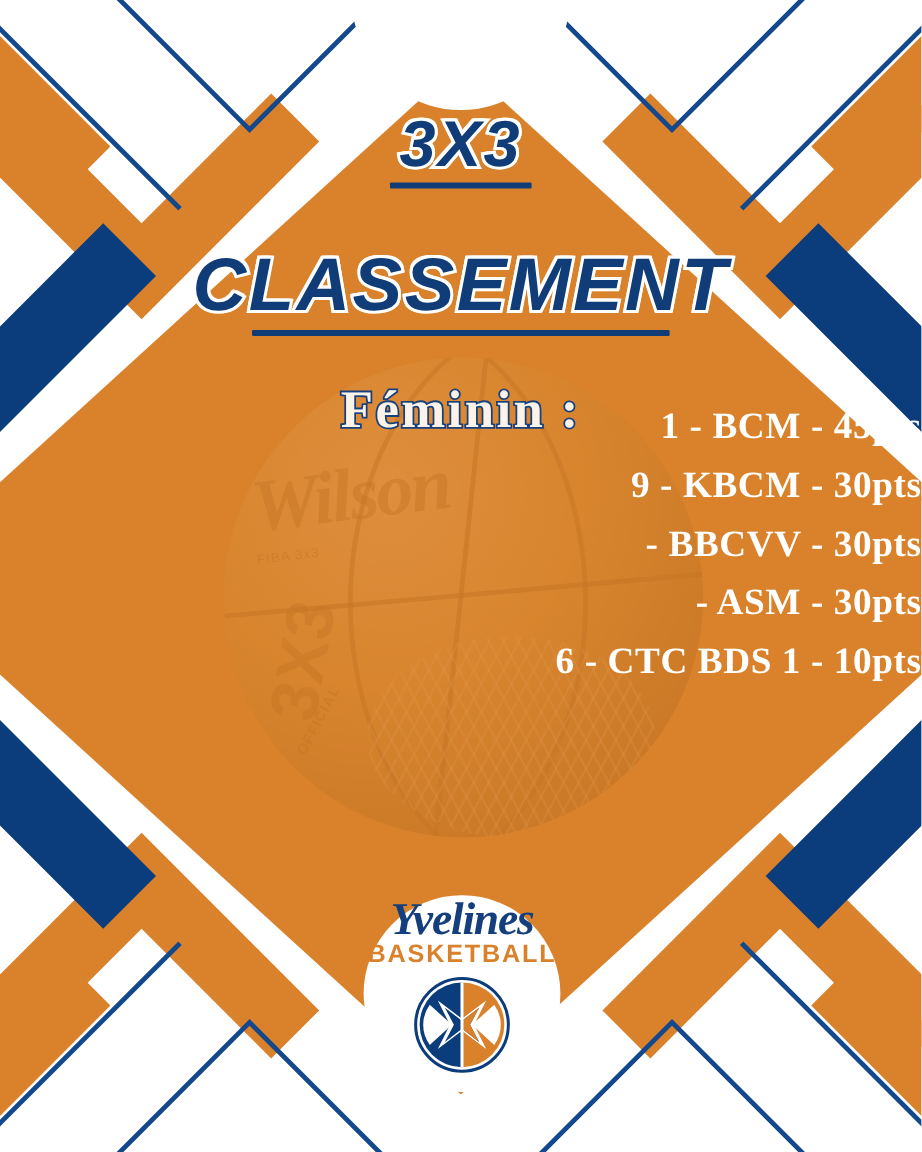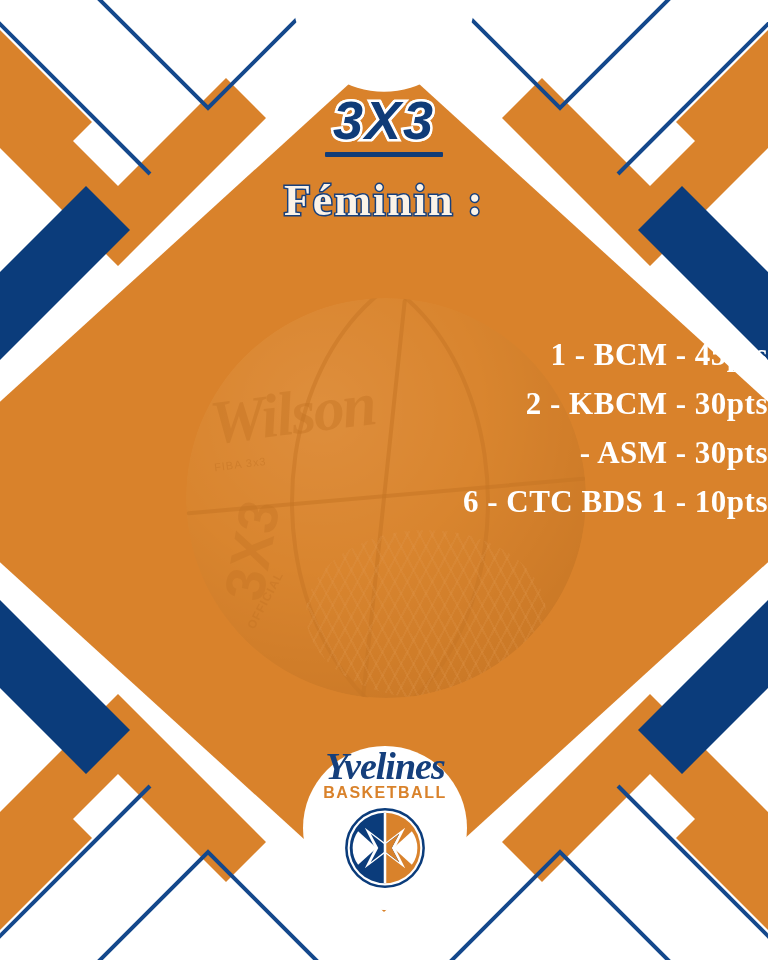--- a/index.html
+++ b/index.html
@@ -109,21 +109,21 @@
     -webkit-text-stroke:5px #ffffff;
     paint-order:stroke fill;
     text-shadow:
        2px 0 0 #fff,-2px 0 0 #fff,0 2px 0 #fff,0 -2px 0 #fff,
        2px 2px 0 #fff,-2px -2px 0 #fff,2px -2px 0 #fff,-2px 2px 0 #fff;
   }
   .u-classement{width:348px;}
   .classement-wrap{margin-top:48px;}
 
   .t-feminin{
-    margin-top:20px;
+    margin-top:38px;
     font-family:"Liberation Serif",serif;
     font-weight:700;
     font-size:44px;line-height:48px;letter-spacing:2px;
     color:#fbf3e8;
     -webkit-text-stroke:3px #17407d;
     paint-order:stroke fill;
   }
 
   
   .rank-list{
@@ -150,21 +150,21 @@
   }
   .logo-word{
     font-family:"Liberation Serif",serif;
     font-style:italic;font-weight:700;
     font-size:38px;line-height:40px;
     color:#153f7c;
     letter-spacing:-1px;
   }
   .logo-sub{
     font-family:"Liberation Sans",sans-serif;
-    font-weight:700;font-size:16px;letter-spacing:1.5px;
+    font-weight:700;font-size:21px;letter-spacing:1.5px;
     color:#d9822b;margin-top:-2px;
   }
   .emblem{margin:4px auto 0;display:block;}
 </style>
 </head>
 <body>
 
 <div id="poster">
 
   <div class="deco">
@@ -228,27 +228,32 @@
 
   <div class="content">
 
     <div class="title-block">
 
       <div>
         <div class="t-3x3">3X3</div>
         <div class="t-underline u-3x3"></div>
       </div>
 
+      <div class="classement-wrap">
+        <div class="t-classement">CLASSEMENT</div>
+        <div class="t-underline u-classement"></div>
+      </div>
 
       <div class="t-feminin">Féminin :</div>
     </div>
 
     <div class="rank-list">
       <div class="rank-row">1 - BCM - 45pts</div>
-      <div class="rank-row">2 - KBCM - 30pts</div>
+      <div class="rank-row">9 - KBCM - 30pts</div>
+      <div class="rank-row">- BBCVV - 30pts</div>
       <div class="rank-row">- ASM - 30pts</div>
       <div class="rank-row">6 - CTC BDS 1 - 10pts</div>
     </div>
 
     <div class="logo">
       <div class="logo-word">Yvelines</div>
       <div class="logo-sub">BASKETBALL</div>
       <svg class="emblem" width="84" height="84" viewBox="0 0 100 100">
         <circle cx="50" cy="50" r="46" fill="none" stroke="#0b3c7b" stroke-width="3"></circle>
         <path d="M 50 8 A 42 42 0 0 0 50 92 Z" fill="#0b3c7b"></path>

